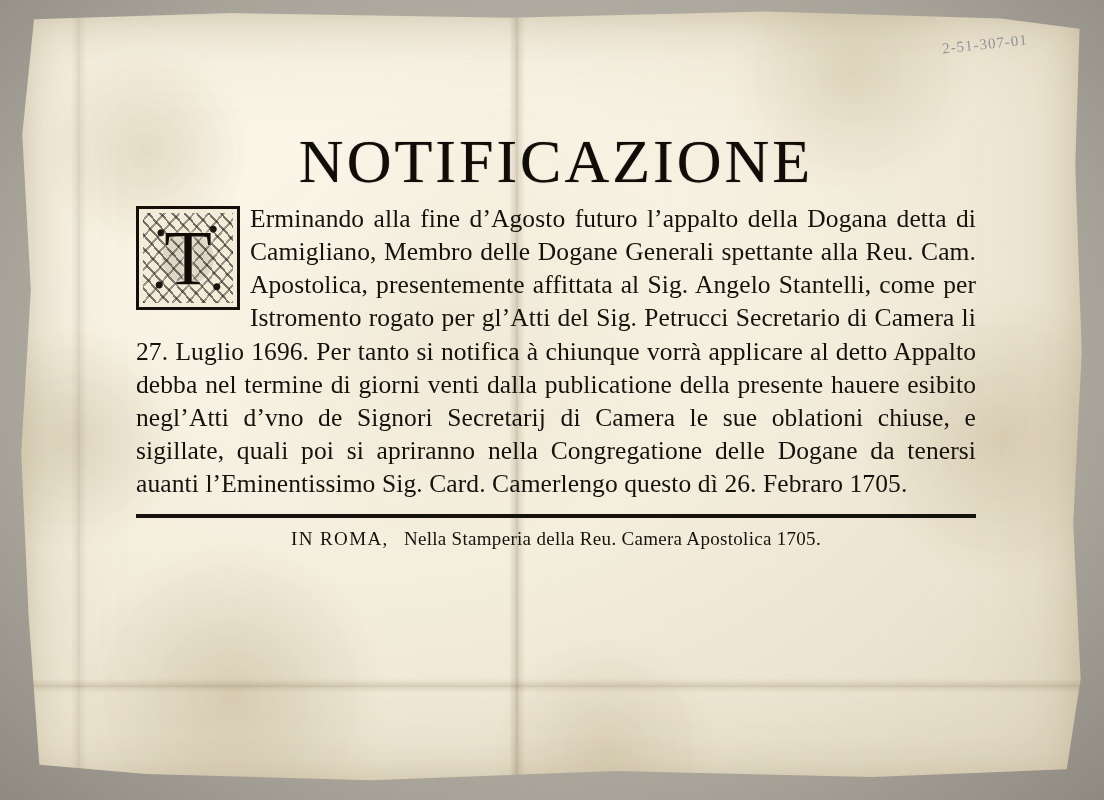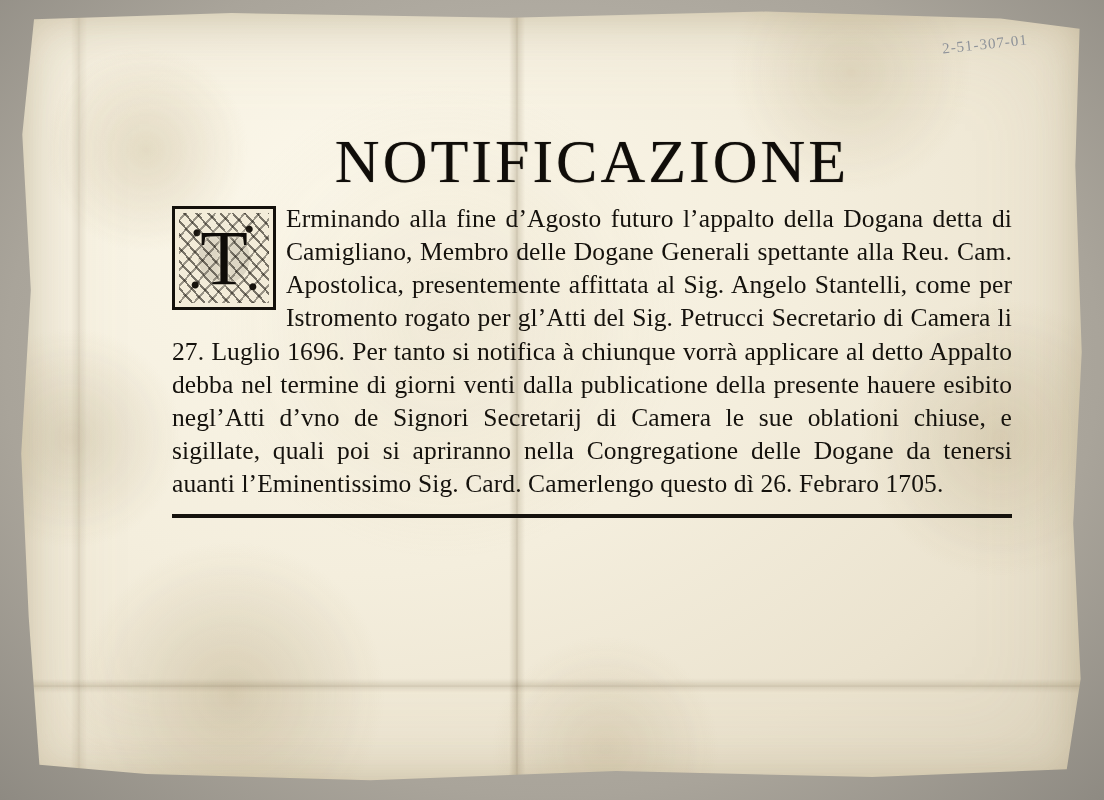--- a/index.html
+++ b/index.html
@@ -103,21 +103,20 @@
       inset 0 0 110px rgba(160,142,105,.22);
   }
 
   
   #content {
     position: absolute;
     left: 118px;
     top: 120px;
     width: 840px;
     color: #15120d;
-    margin-left: 36px;
   }
 
   .archive-mark {
     position: absolute;
     right: 58px;
     top: 26px;
     font-family: "Liberation Serif", serif;
     font-size: 15px;
     color: #7e8590;
     letter-spacing: 1px;
@@ -231,16 +230,21 @@
           <div class="letter">T</div>
         </div>
         <div class="body-text">
           <p>Erminando alla fine d’Agosto futuro l’appalto della Dogana detta di Camigliano, Membro delle Dogane Generali spettante alla Reu. Cam. Apostolica, presentemente affittata al Sig. Angelo Stantelli, come per Istromento rogato per gl’Atti del Sig. Petrucci Secretario di Camera li 27. Luglio 1696. Per tanto si notifica à chiunque vorrà applicare al detto Appalto debba nel termine di giorni venti dalla publicatione della presente hauere esibito negl’Atti d’vno de Signori Secretarij di Camera le sue oblationi chiuse, e sigillate, quali poi si apriranno nella Congregatione delle Dogane da tenersi auanti l’Eminentissimo Sig. Card. Camerlengo questo dì 26. Febraro 1705.</p>
         </div>
         <div style="clear:both;"></div>
       </div>
 
       <div class="rule"></div>
 
+      <div class="imprint">
+        <span class="city">IN ROMA,</span>
+        &nbsp;
+        <span>Nella Stamperia della Reu. Camera Apostolica 1705.</span>
+      </div>
 
     </div>
   </div>
 </div>
 
 </body></html>

